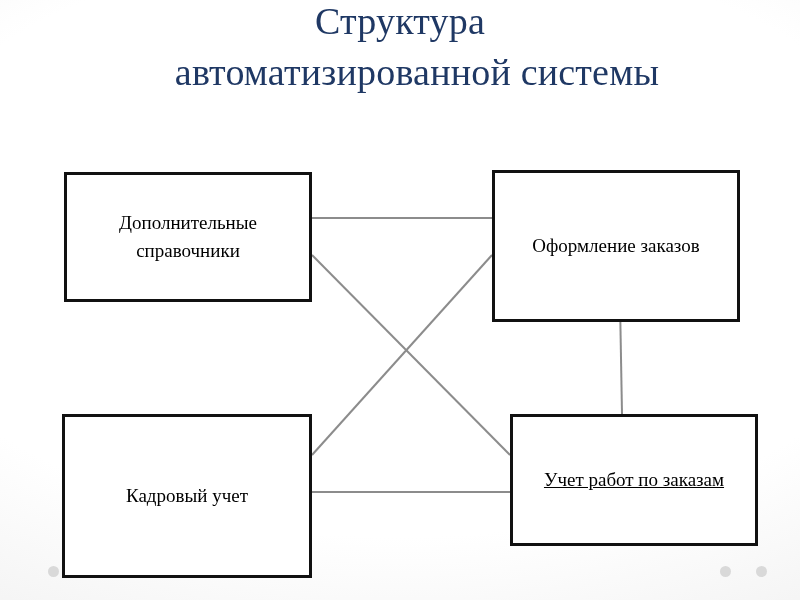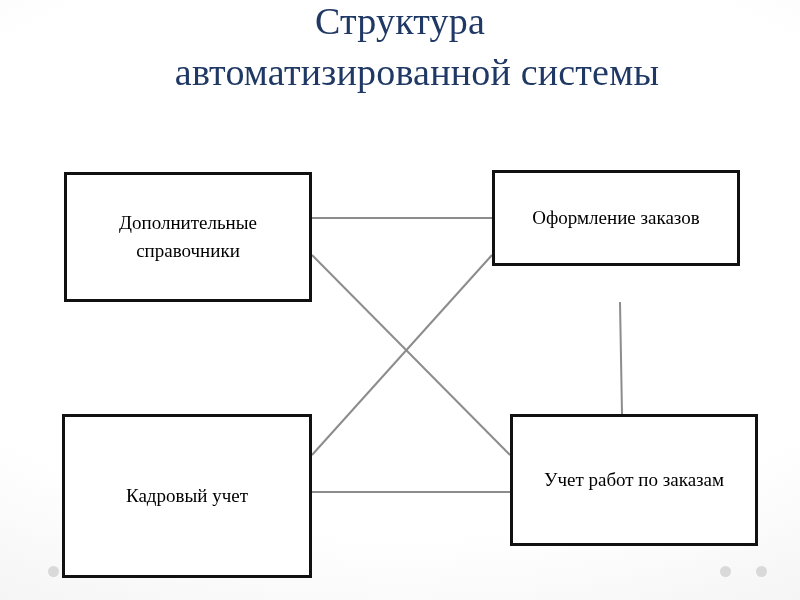--- a/index.html
+++ b/index.html
@@ -60,23 +60,23 @@
     align-items: center;
     justify-content: center;
     text-align: center;
     color: #000000;
     font-family: "Liberation Serif", serif;
     font-size: 19px;
     line-height: 1.45;
     padding: 6px 10px;
   }
   #node-extra-catalogs { left: 64px;  top: 172px; width: 248px; height: 130px; align-items: center; }
-  #node-order-process  { left: 492px; top: 170px; width: 248px; height: 96px; }
+  #node-order-process  { left: 492px; top: 170px; width: 248px; height: 152px; }
   #node-hr-accounting  { left: 62px;  top: 414px; width: 250px; height: 164px; }
-  #node-work-accounting{ left: 510px; top: 414px; width: 248px; height: 132px; }
+  #node-work-accounting{ left: 510px; top: 414px; width: 248px; height: 132px; text-decoration: underline; }
 
   .dots {
     position: absolute;
     bottom: 16px;
     left: 0;
     width: 800px;
     height: 24px;
   }
   .dot {
     position: absolute;

